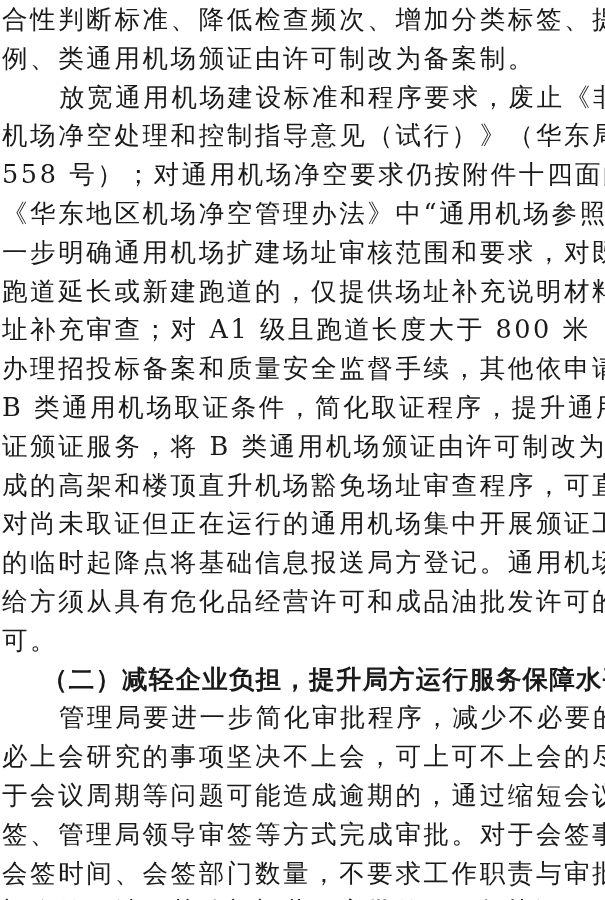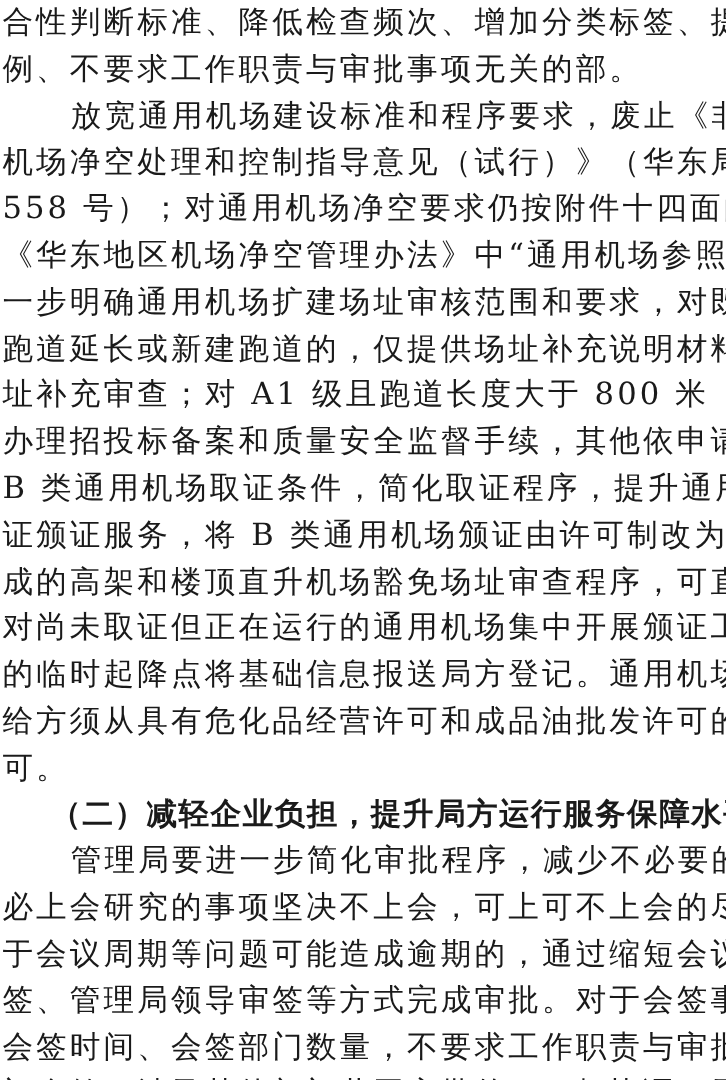--- a/index.html
+++ b/index.html
@@ -39,21 +39,21 @@
       letter-spacing: 1.2px;
     }
   </style>
 </head>
 <body>
 
 <div class="page">
 
   <div>
     <span class="line">合性判断标准、降低检查频次、增加分类标签、提高远程检查比</span>
-    <span class="line">例、不要求工作职责与审批事项无关的部。</span>
+    <span class="line">例、类通用机场颁证由许可制改为备案制。</span>
   </div>
 
   <div>
     <span class="line indent">放宽通用机场建设标准和程序要求，废止《非仪表运行通用</span>
     <span class="line">机场净空处理和控制指导意见（试行）》（华东局发明电〔2017〕</span>
     <span class="line">558 号）；对通用机场净空要求仍按附件十四面的标准执行，修改</span>
     <span class="line">《华东地区机场净空管理办法》中“通用机场参照执行要求”；进</span>
     <span class="line">一步明确通用机场扩建场址审核范围和要求，对既有通用机场的</span>
     <span class="line">跑道延长或新建跑道的，仅提供场址补充说明材料即可，进行场</span>
     <span class="line">址补充审查；对 A1 级且跑道长度大于 800 米（含）的通用机场</span>

